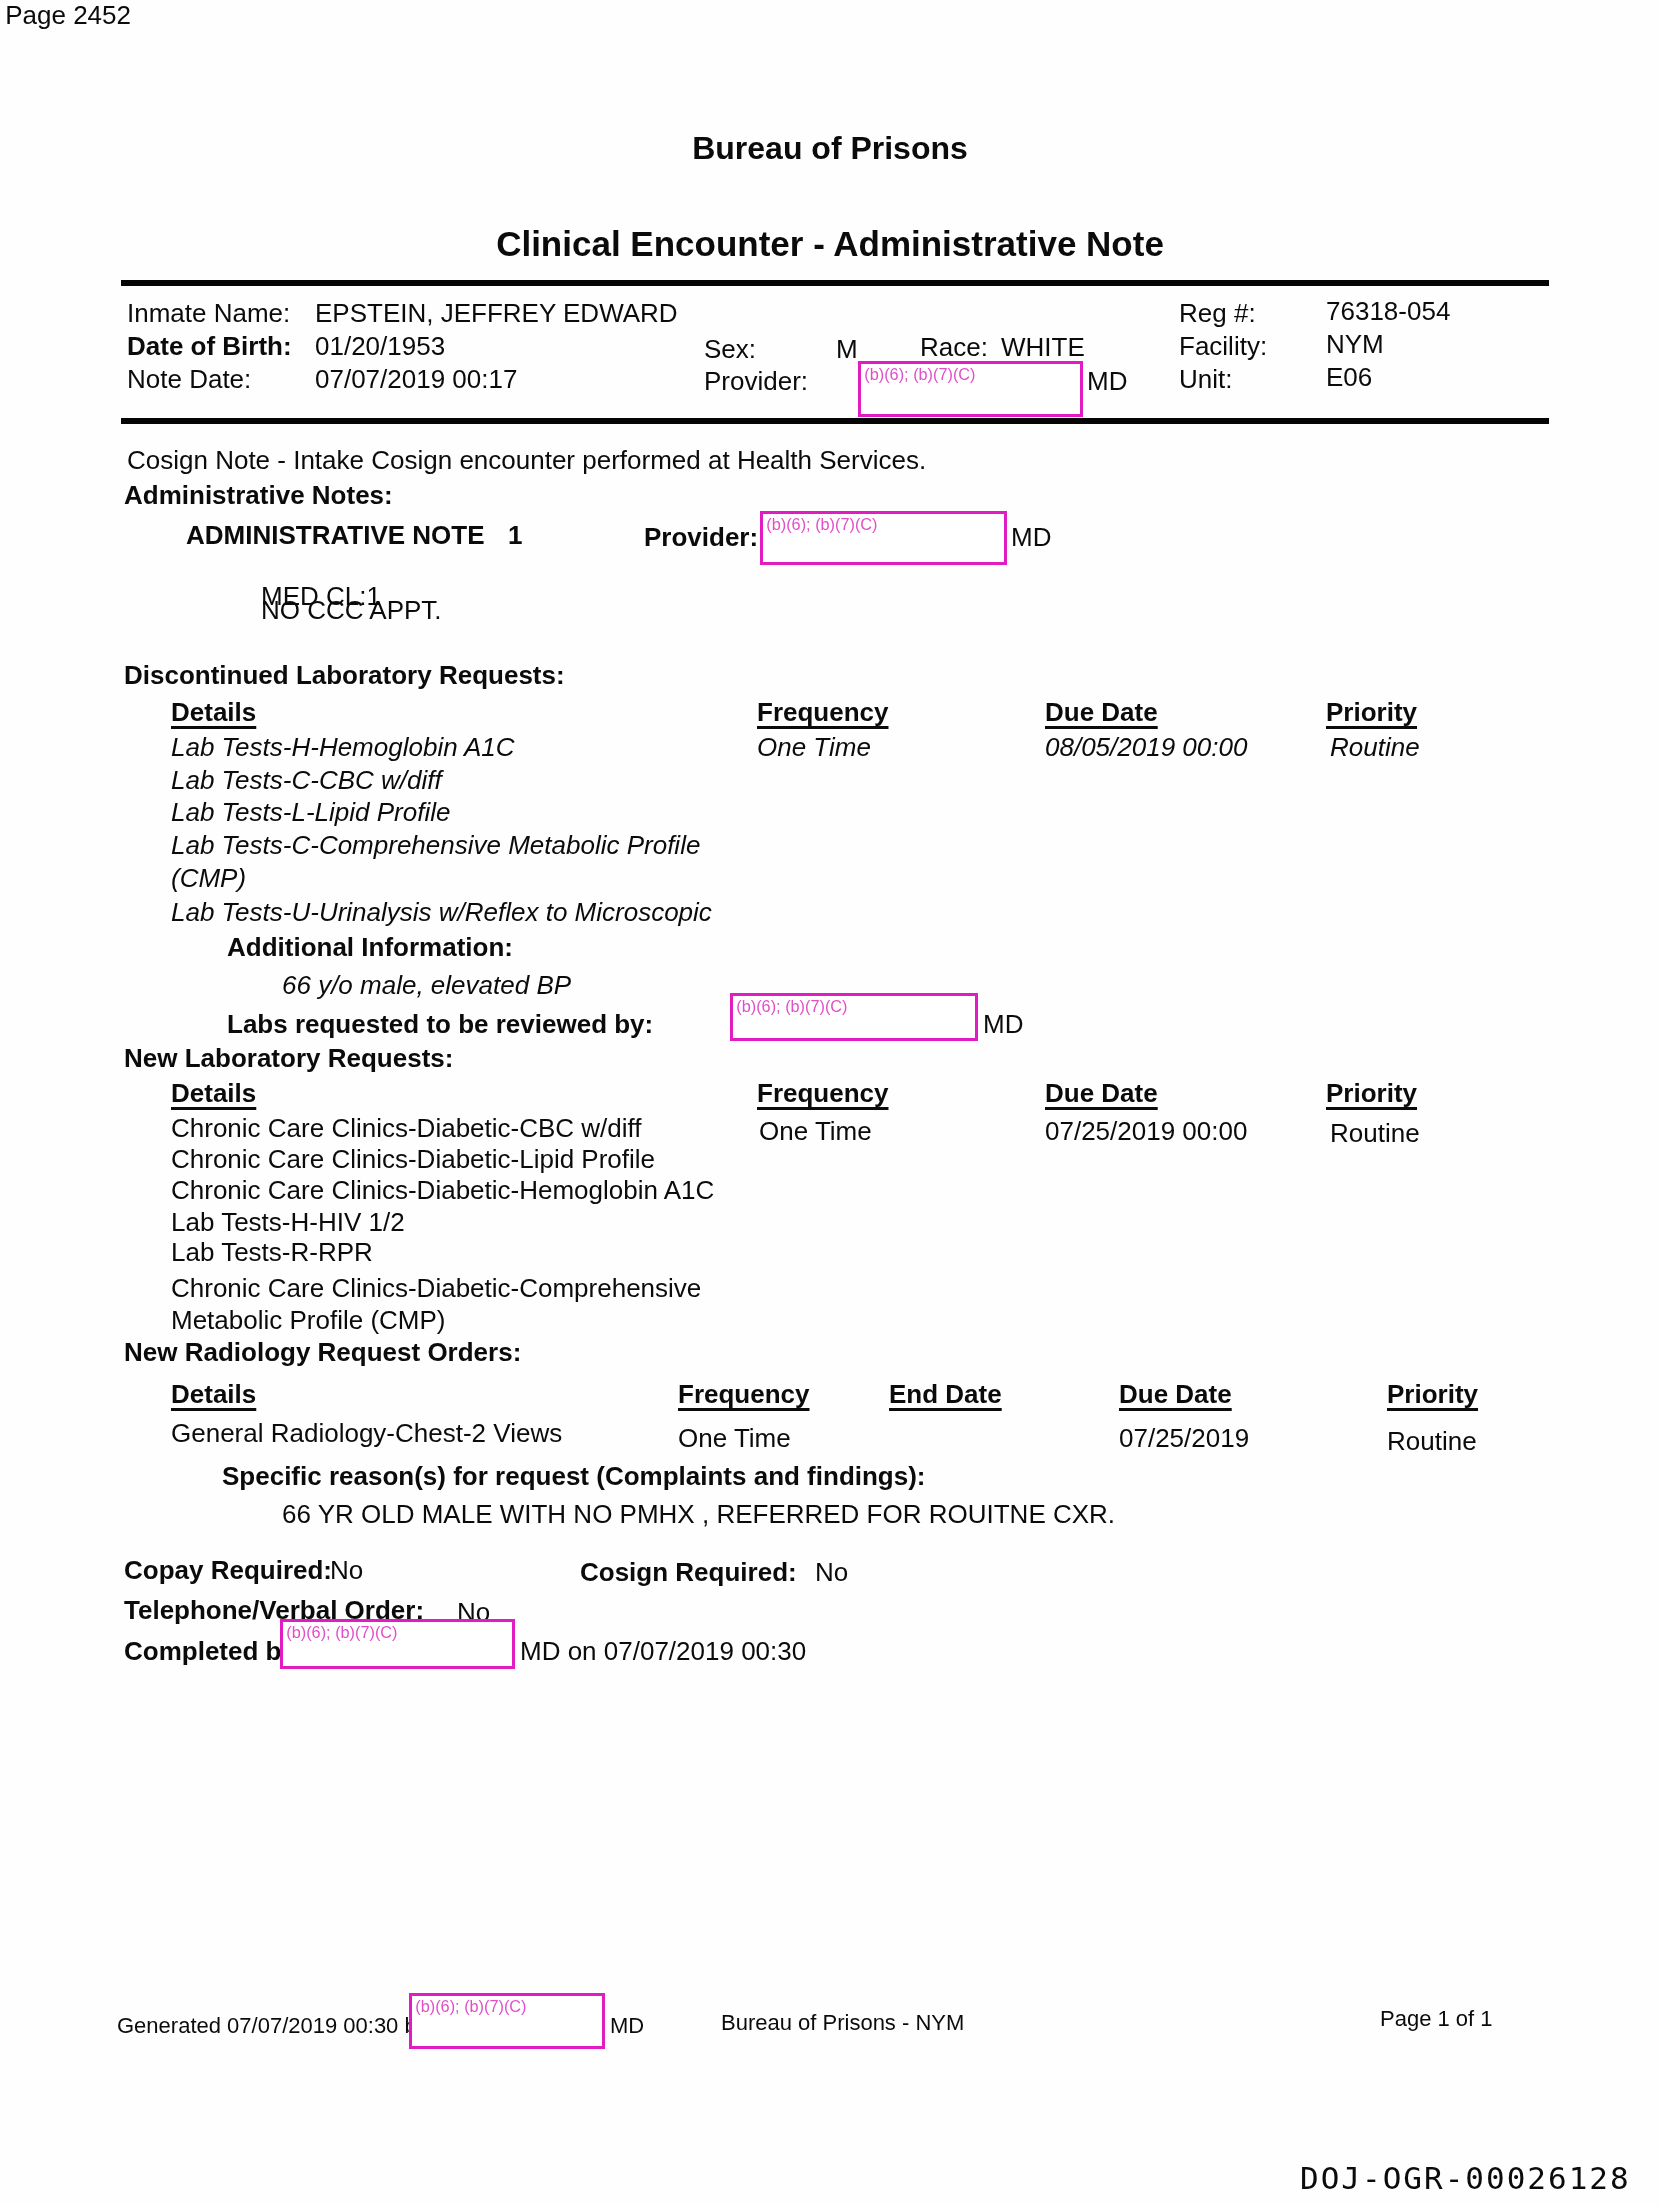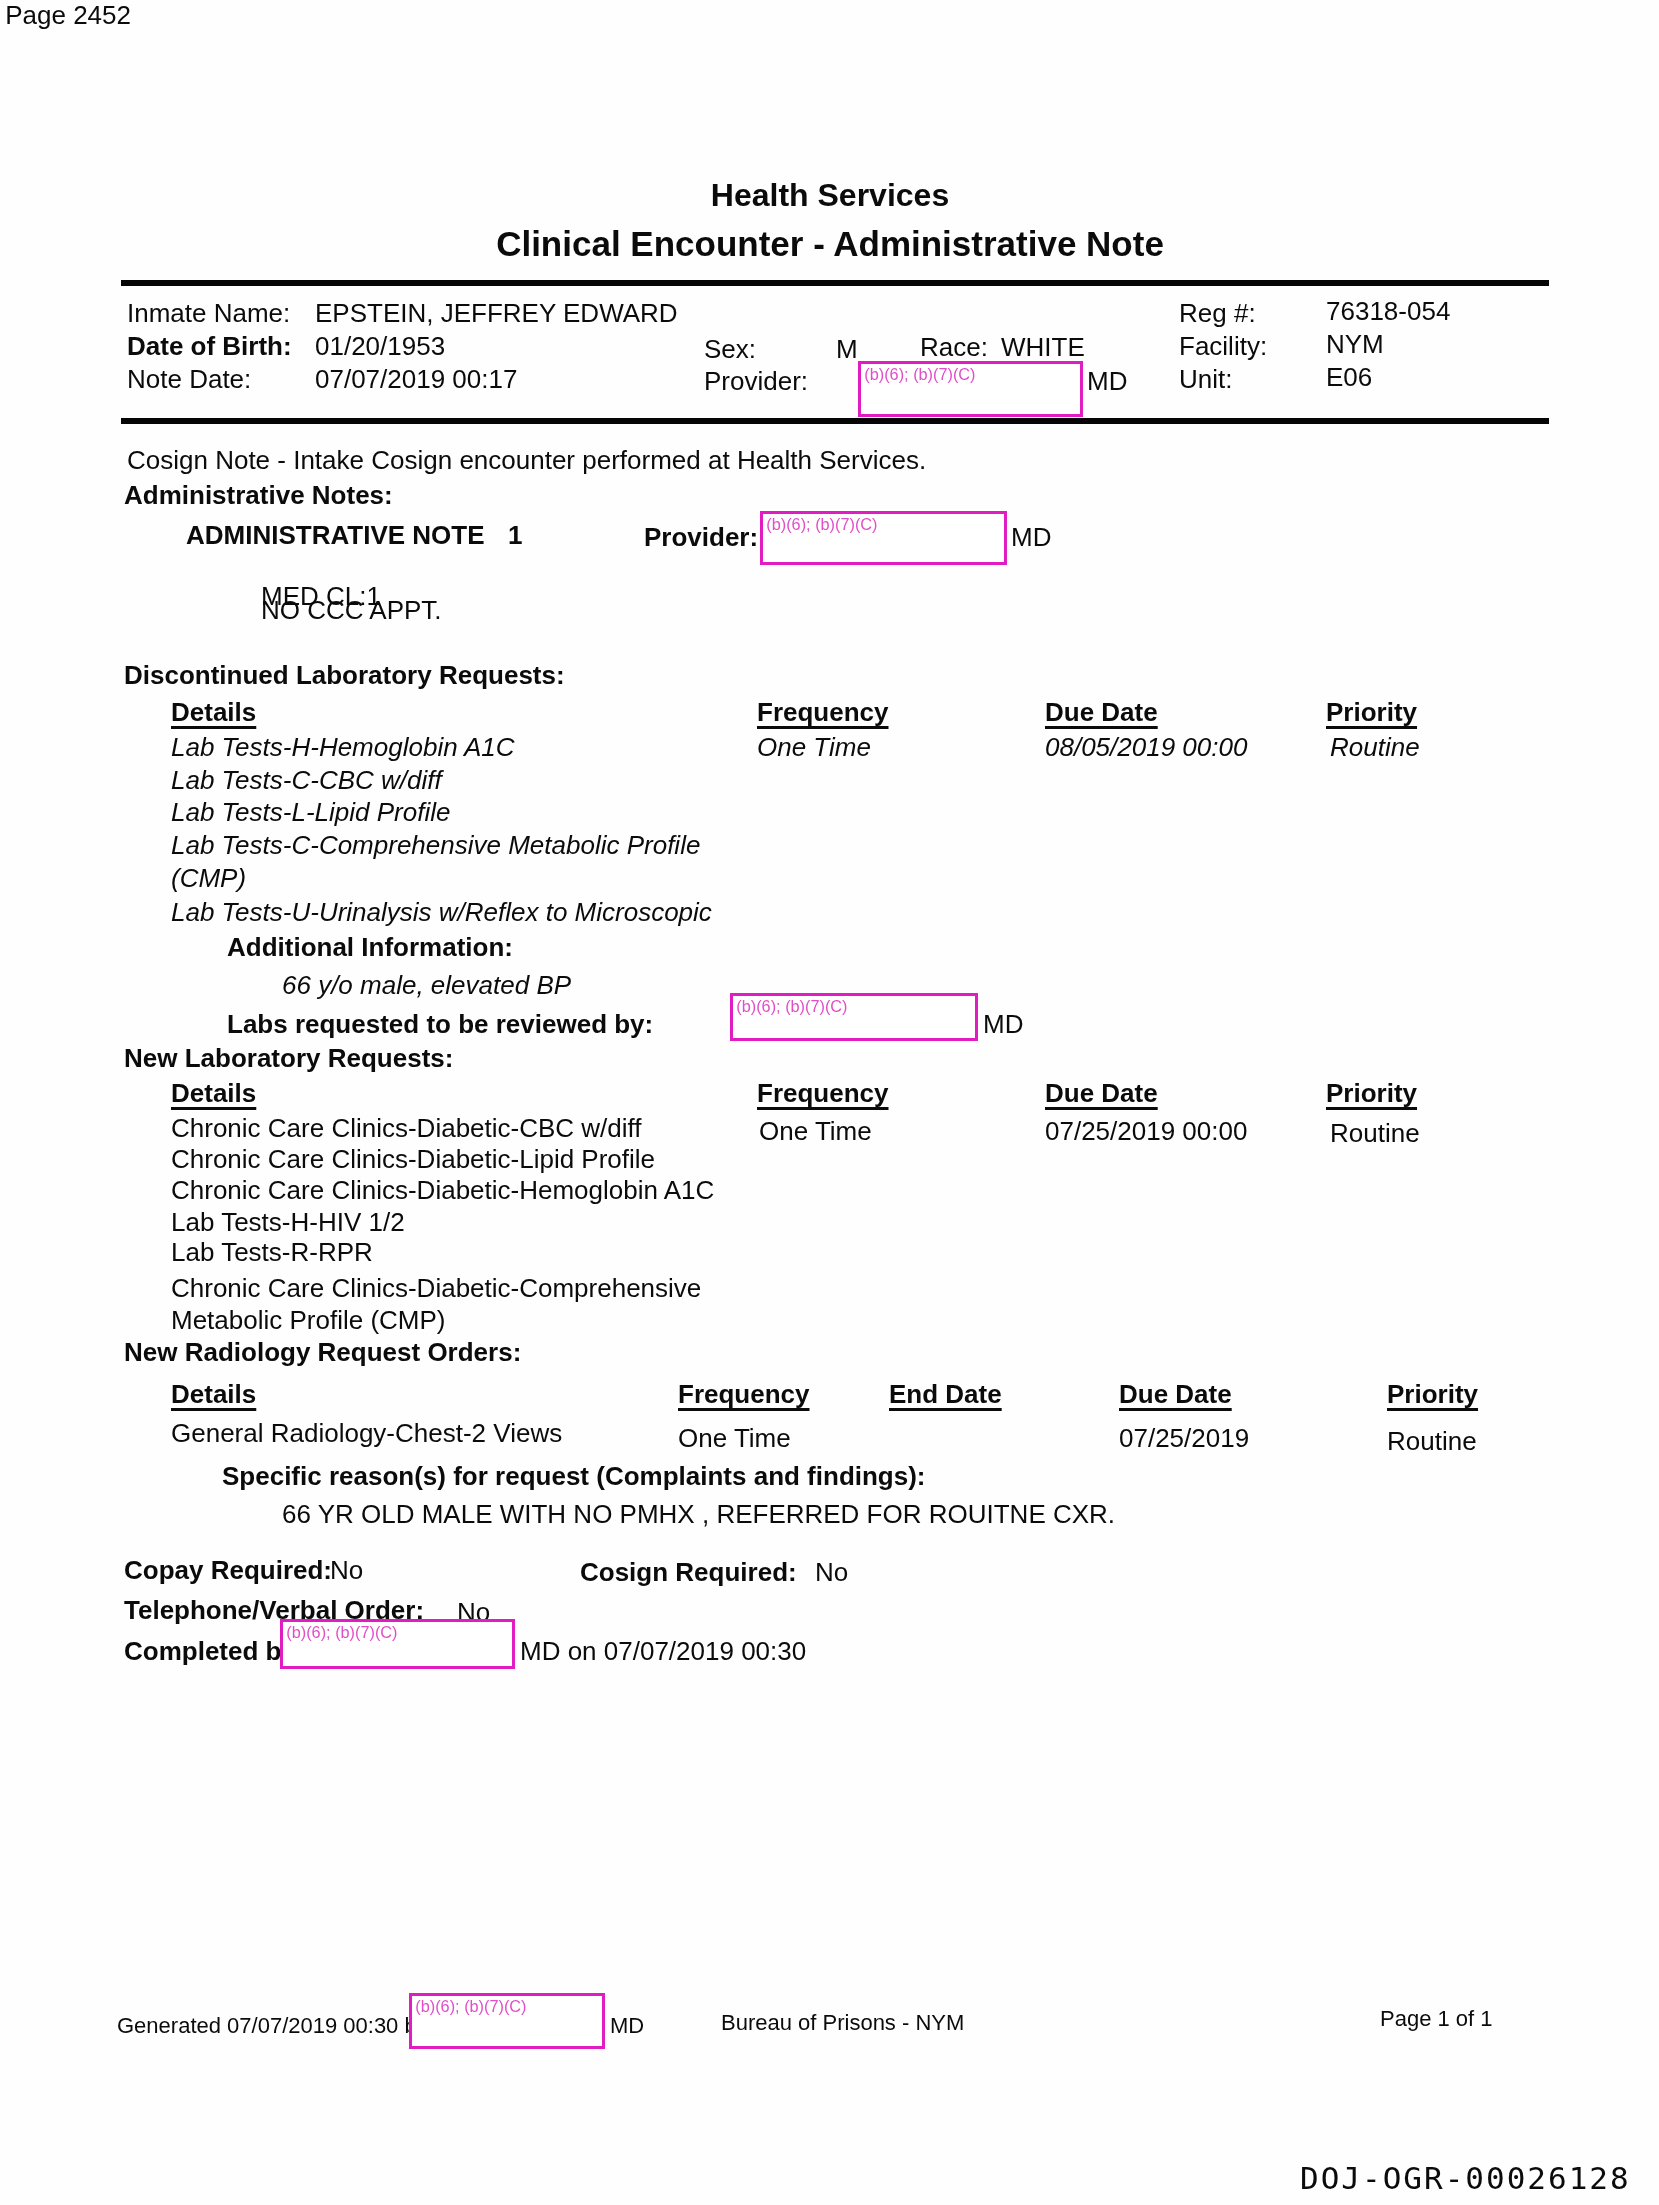--- a/index.html
+++ b/index.html
@@ -19,21 +19,21 @@
   .redact .rl { position:absolute; top:0.7px; left:3.3px; font-size:16.3px; color:#e14fc8; white-space:nowrap; }
   .mono { font-family:"DejaVu Sans Mono", monospace; letter-spacing:2px; }
 </style>
 </head>
 <body>
 
 <div class="page">
 
   <div class="t" style="left:5.2px; top:1.3px;">Page 2452</div>
 
-  <div class="t title1" style="top:178px;">Health Services</div>
+  <div class="t title1" style="top:131px;">Bureau of Prisons</div>
   <div class="t title3" style="top:225px;">Clinical Encounter - Administrative Note</div>
 
   <div class="bar" style="top:280px;"></div>
 
   <div class="t" style="left:127px; top:299px;">Inmate Name:</div>
   <div class="t" style="left:315px; top:299px;">EPSTEIN, JEFFREY EDWARD</div>
   <div class="t" style="left:1179px; top:299px;">Reg #:</div>
   <div class="t" style="left:1326px; top:297px;">76318-054</div>
 
   <div class="t" style="left:127px; top:332px;font-weight:bold;">Date of Birth:</div>

